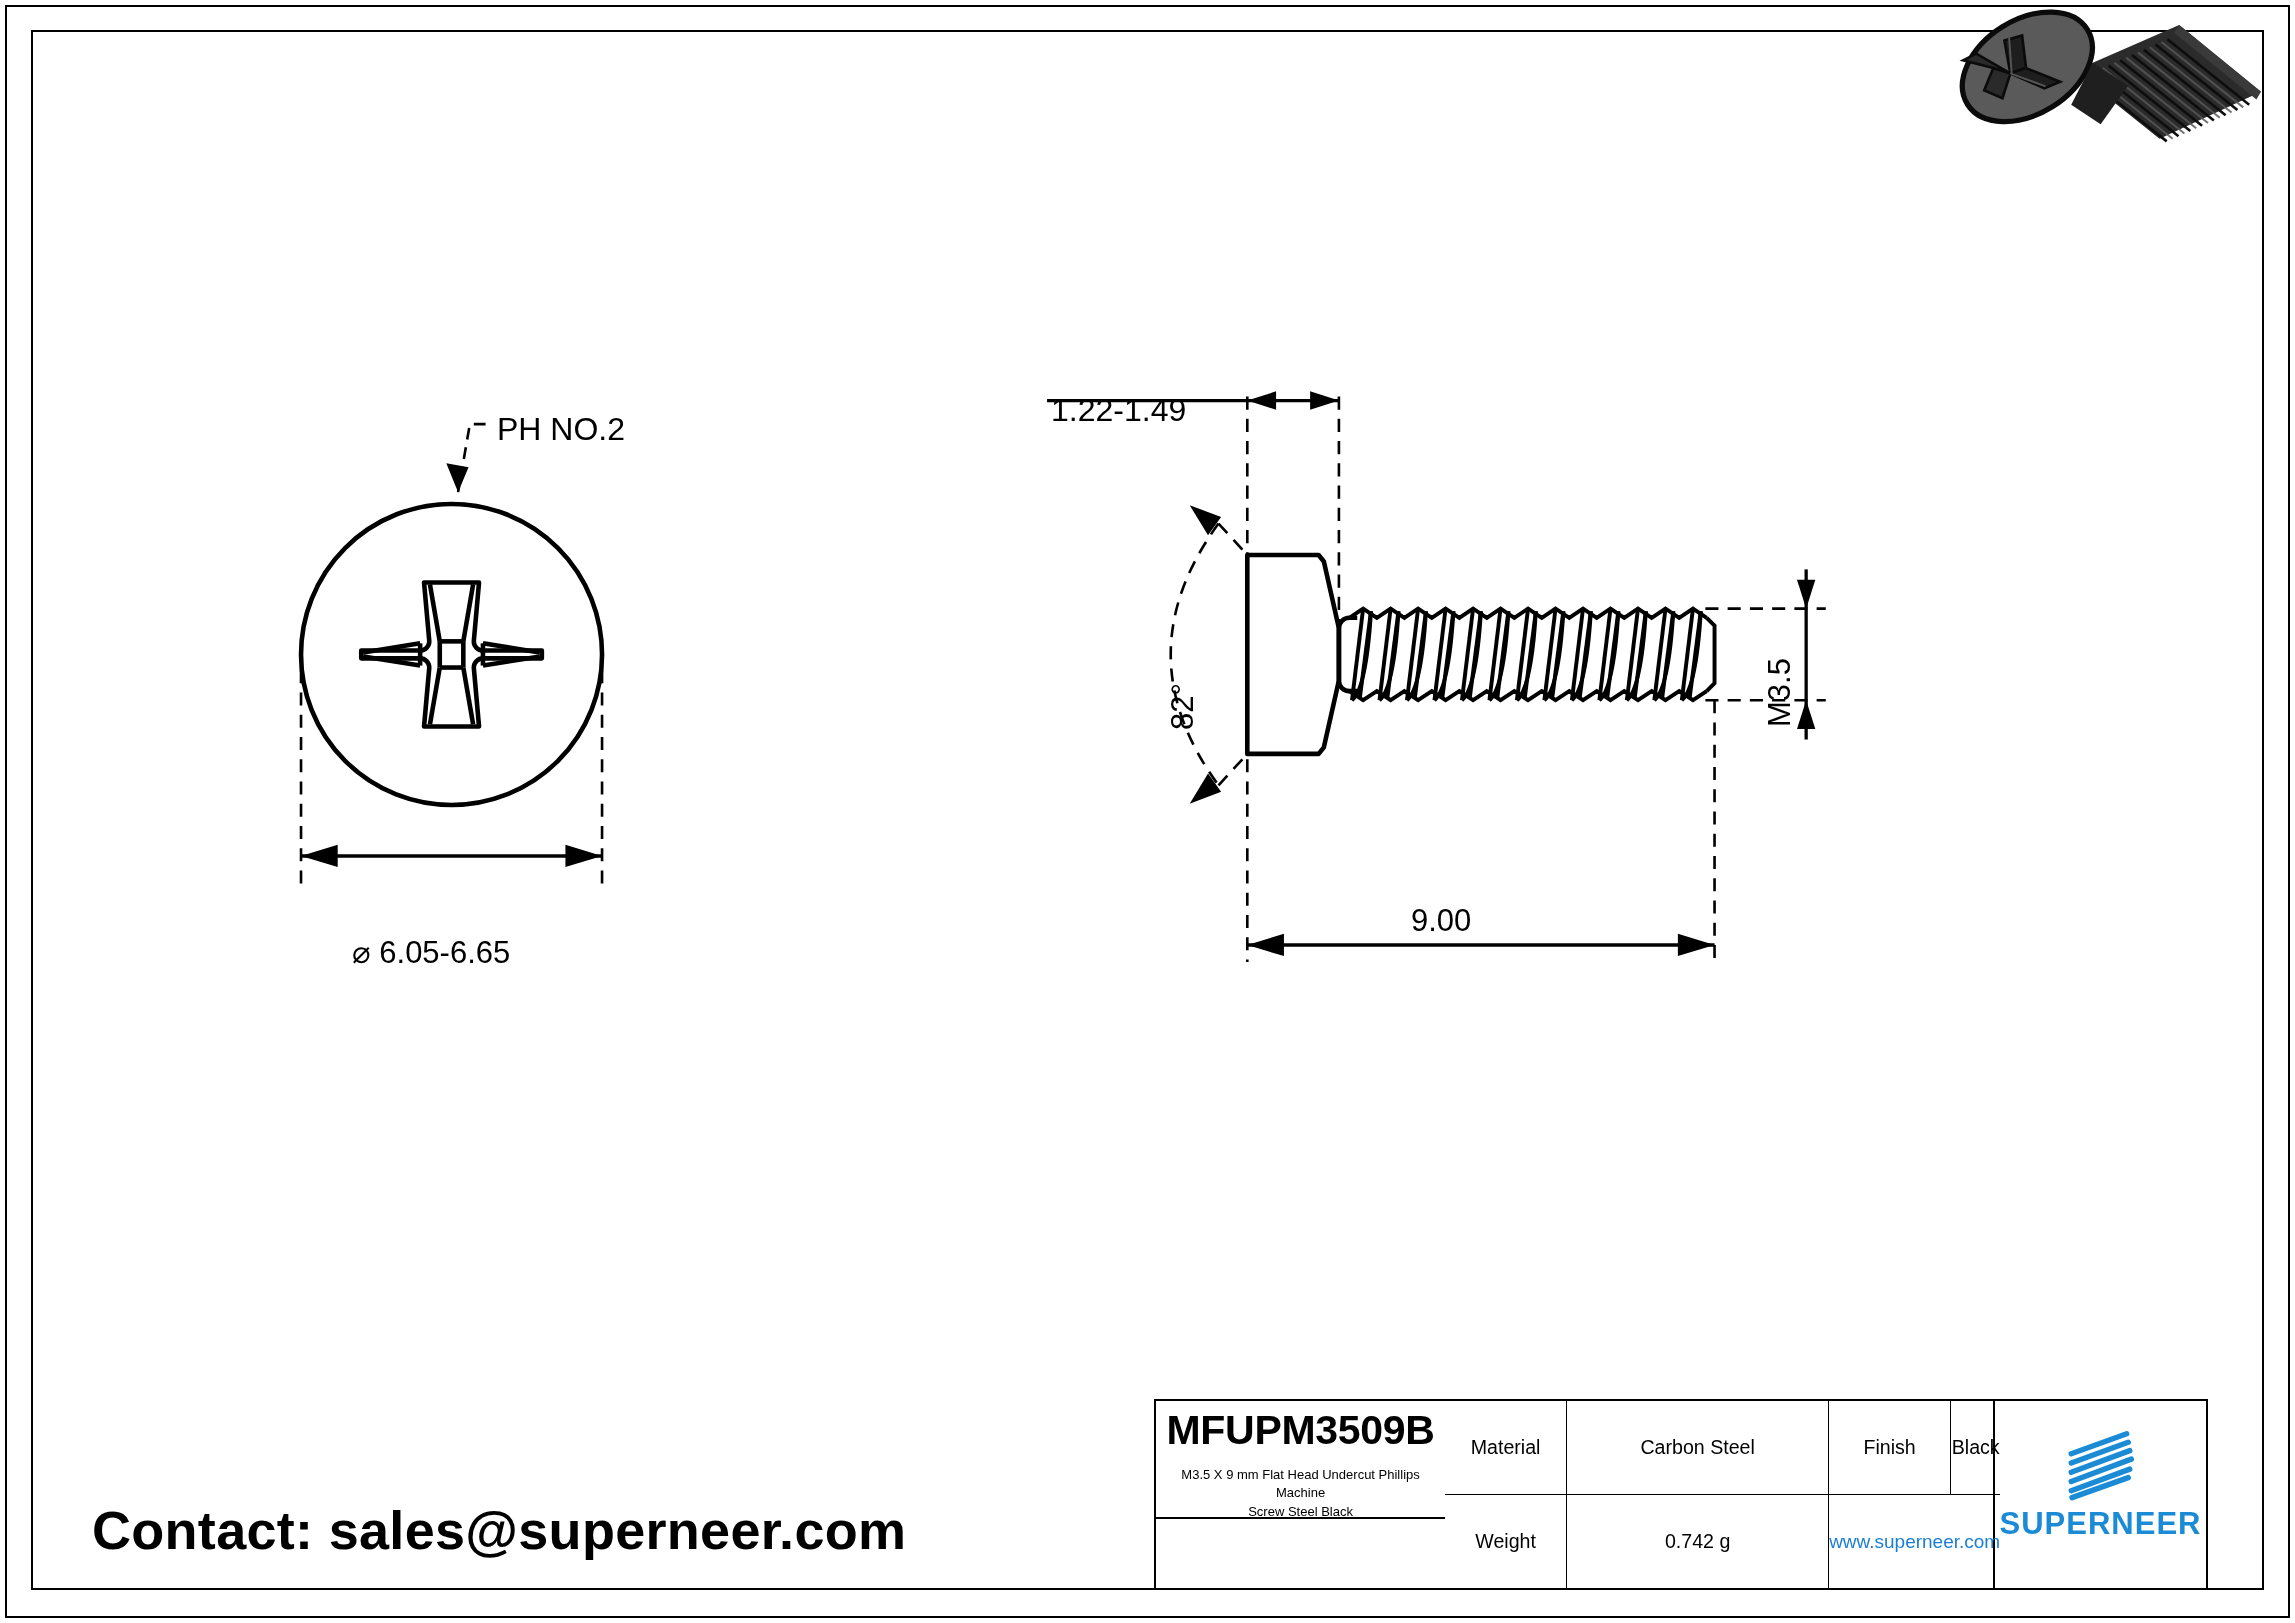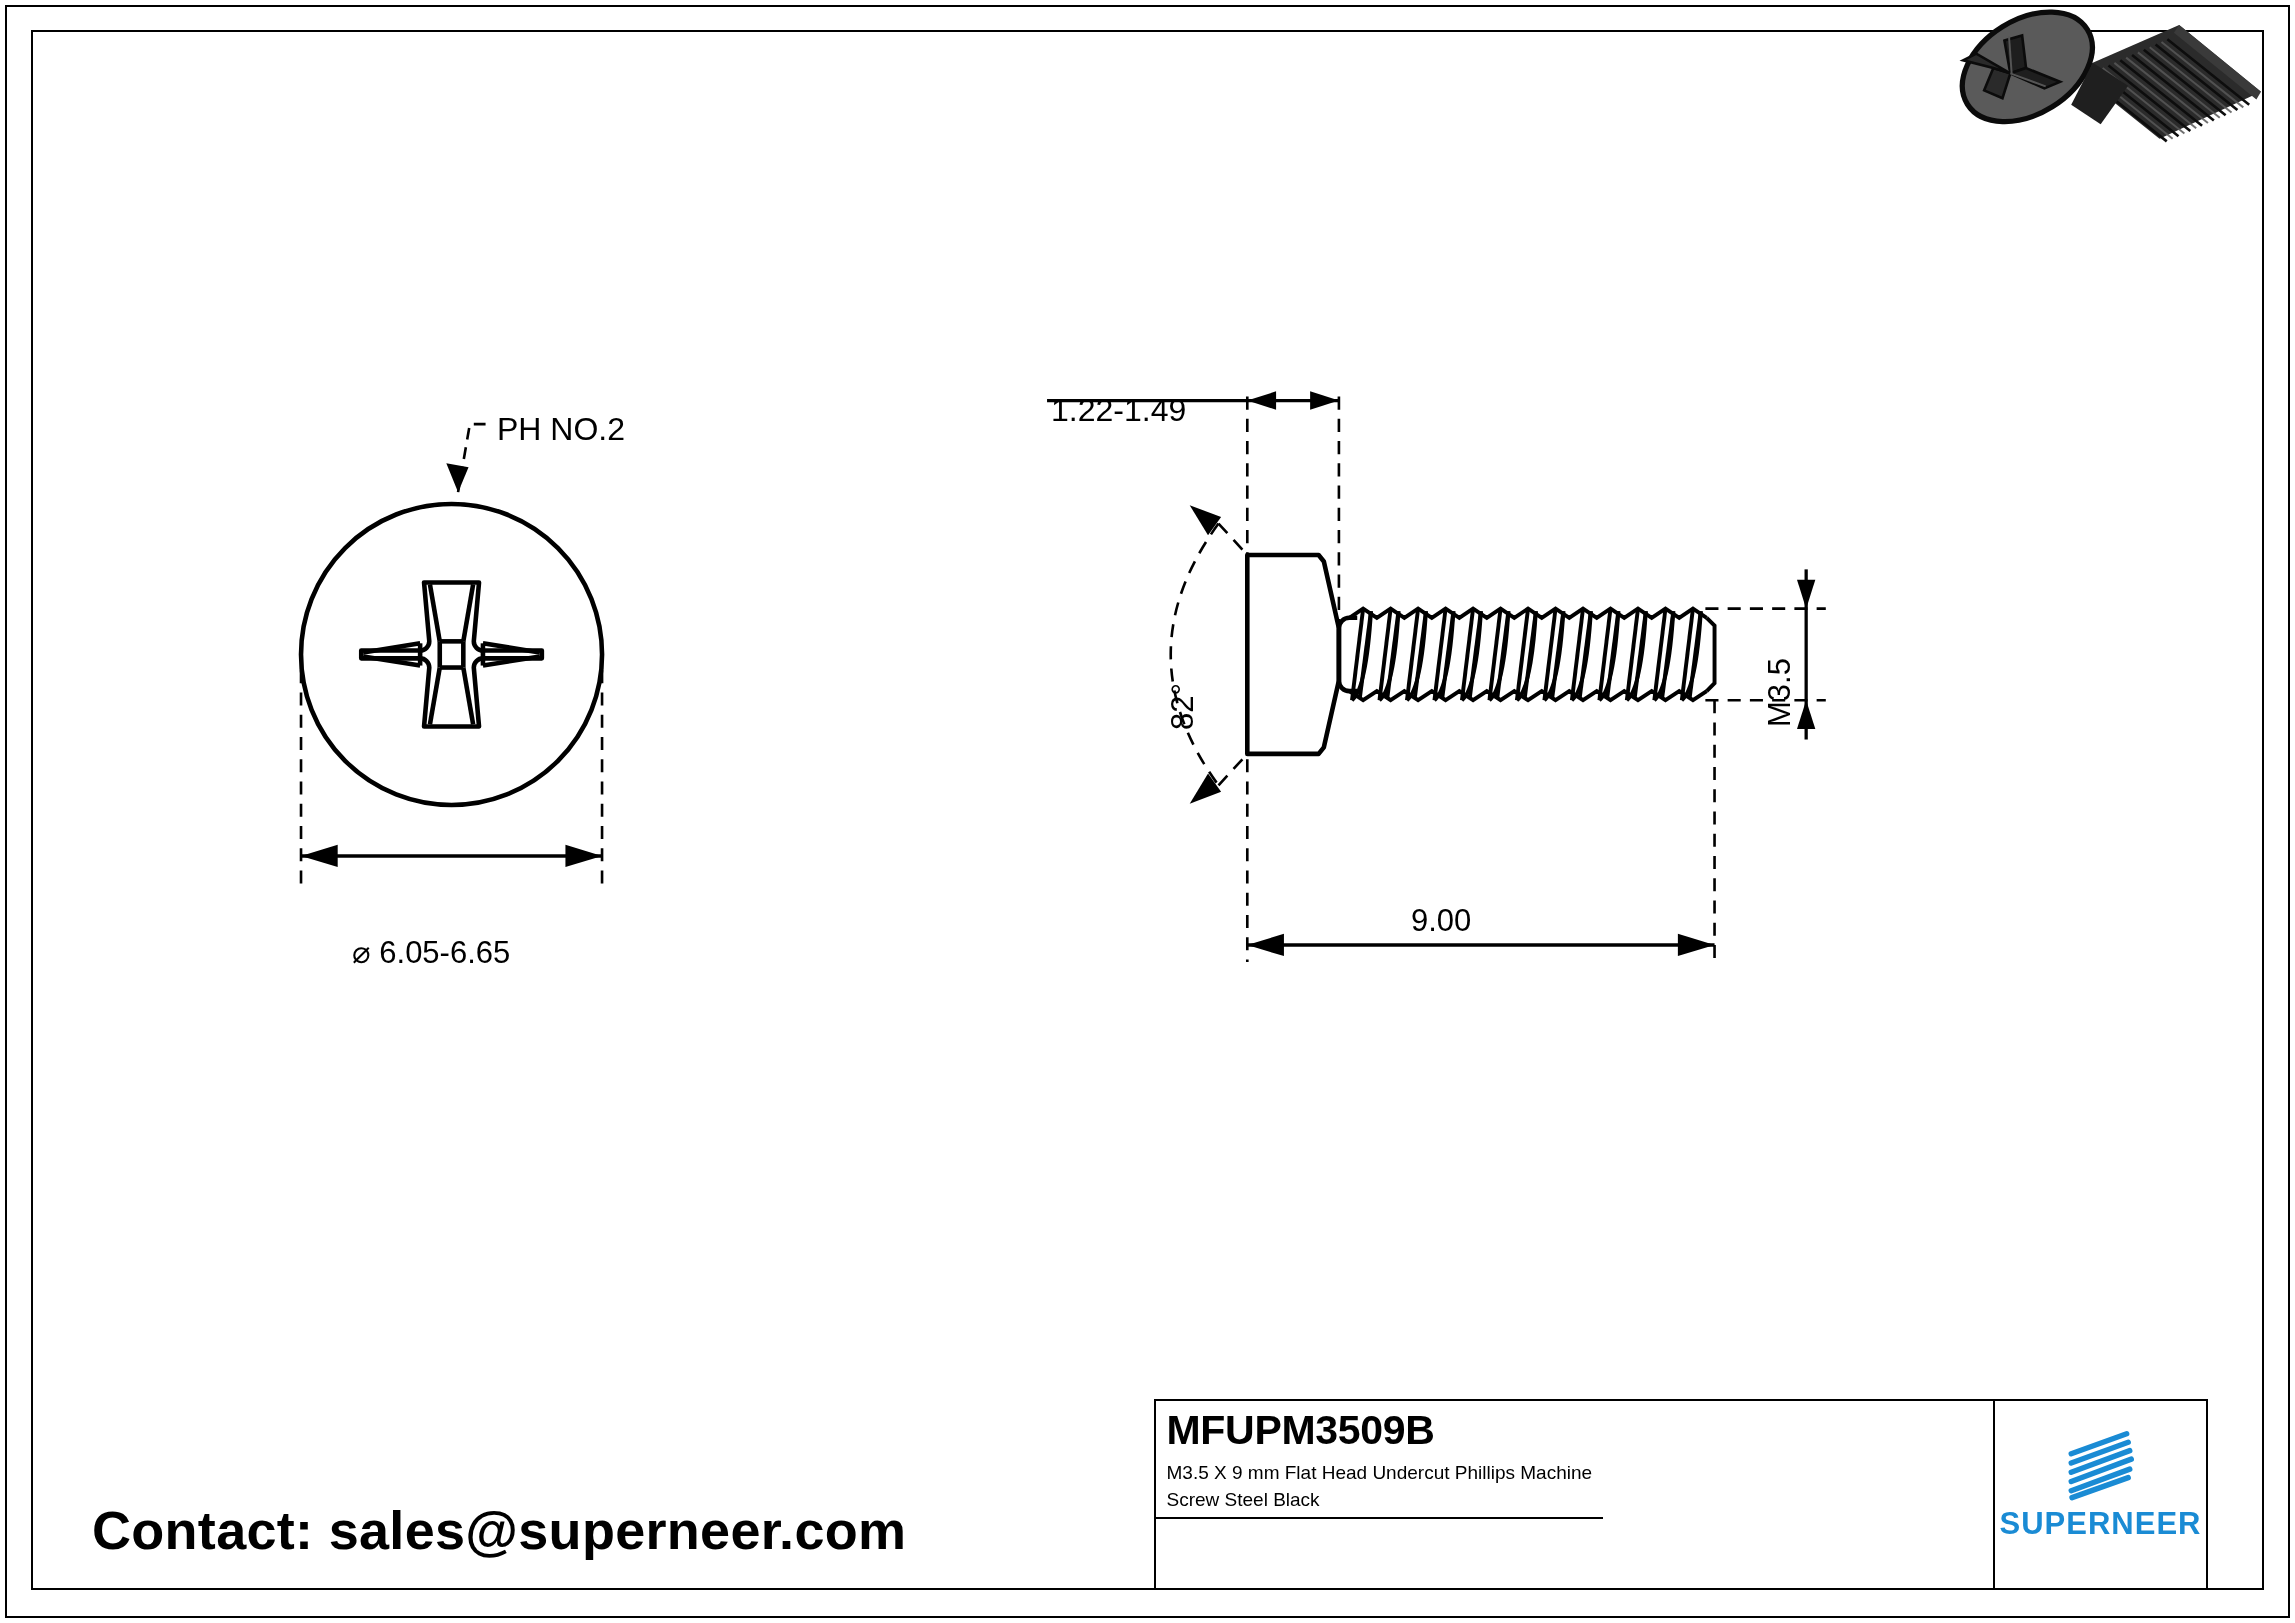--- a/index.html
+++ b/index.html
@@ -18,21 +18,21 @@
     letter-spacing:0.3px;white-space:nowrap;}
 
   
   .title-block{position:absolute;left:1154px;top:1399px;width:1054px;height:191px;
     border:2px solid #000;box-sizing:border-box;display:flex;background:#fff;}
   .tb-left{width:839px;display:flex;flex-direction:row;
     border-right:2px solid #000;box-sizing:border-box;}
   .tb-upper{height:118px;box-sizing:border-box;padding:7.9px 10.5px 0 10.5px;
     border-bottom:2px solid #000;}
   .tb-code{font-size:41px;font-weight:700;line-height:1.05;letter-spacing:-0.3px;}
-  .tb-desc{font-size:19px;line-height:1.42;margin-top:8px;}
+  .tb-desc{font-size:13px;line-height:1.42;margin-top:14px;text-align:center;}
   .tb-rows{flex:1;display:flex;flex-direction:column;}
   .tb-row{flex:1;display:flex;align-items:center;}
   .tb-row:first-child{border-bottom:1.3px solid #000;}
   .tb-cell{height:100%;display:flex;align-items:center;justify-content:center;
     font-size:19.6px;box-sizing:border-box;}
   .c-label{width:122px;border-right:1.3px solid #000;}
   .c-value{width:262px;border-right:1.3px solid #000;}
   .c-label2{width:122px;border-right:1.3px solid #000;}
   .c-value2{flex:1;}
   .c-web{flex:1;color:#1a7fd4;font-size:19px;}
@@ -301,20 +301,33 @@
 
 <div class="title-block">
   <div class="tb-left">
     <div class="tb-upper">
       <div class="tb-code">MFUPM3509B</div>
       <div class="tb-desc">
         <div>M3.5 X 9 mm  Flat Head Undercut Phillips Machine</div>
         <div>Screw Steel Black</div>
       </div>
     </div>
+    <div class="tb-rows">
+      <div class="tb-row">
+        <div class="tb-cell c-label">Material</div>
+        <div class="tb-cell c-value">Carbon Steel</div>
+        <div class="tb-cell c-label2">Finish</div>
+        <div class="tb-cell c-value2">Black</div>
+      </div>
+      <div class="tb-row">
+        <div class="tb-cell c-label">Weight</div>
+        <div class="tb-cell c-value">0.742 g</div>
+        <div class="tb-cell c-web">www.superneer.com</div>
+      </div>
+    </div>
   </div>
   <div class="tb-right">
     <svg class="logo-mark" viewBox="0 0 100 100">
       <g stroke="#1a8bd4" stroke-width="7" stroke-linecap="round">
         <line x1="12" y1="36" x2="84" y2="10"></line>
         <line x1="12" y1="48" x2="86" y2="21"></line>
         <line x1="12" y1="60" x2="88" y2="32"></line>
         <line x1="12" y1="72" x2="90" y2="43"></line>
         <line x1="12" y1="84" x2="88" y2="56"></line>
         <line x1="13" y1="93" x2="86" y2="67"></line>

